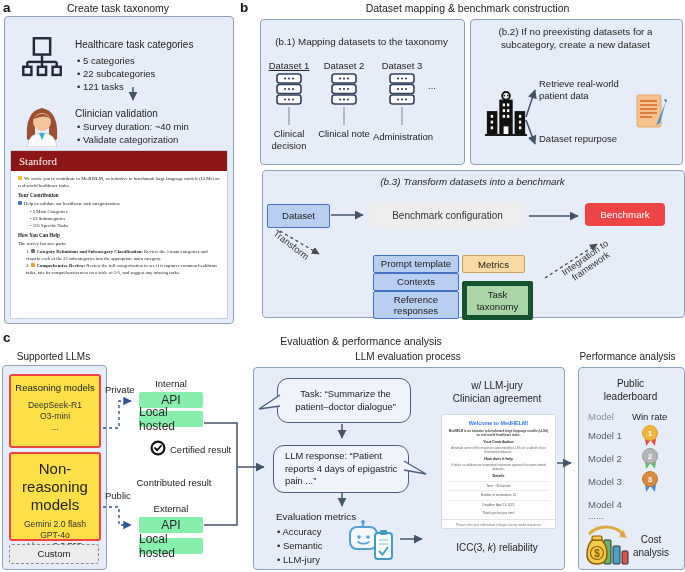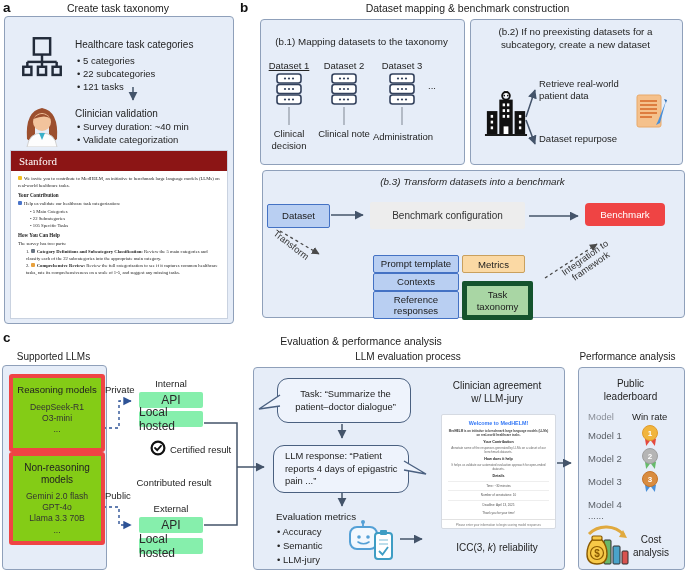--- a/index.html
+++ b/index.html
@@ -13,21 +13,21 @@
   .bluebox{position:absolute;background:#b9cff2;border:1px solid #4472c4;border-radius:2px;
     display:flex;align-items:center;justify-content:center;font-size:9.6px;color:#1c1c1c;text-align:center;line-height:1.15;z-index:10;}
   .graybox{position:absolute;background:#ededed;border-radius:2px;display:flex;align-items:center;justify-content:center;
     font-size:10px;color:#333;z-index:10;}
   .dkblue{position:absolute;background:#ef4444;border-radius:4px;display:flex;align-items:center;justify-content:center;
     font-size:9.8px;color:#fff;z-index:10;}
   .orangebox{position:absolute;background:#fbd9a4;border:1px solid #c9a05e;border-radius:2px;display:flex;align-items:center;justify-content:center;font-size:9.6px;color:#1c1c1c;z-index:10;}
   .greenbox{position:absolute;background:#a9d6a4;border:5px solid #14532d;border-radius:2px;display:flex;align-items:center;justify-content:center;font-size:9.6px;color:#1c1c1c;text-align:center;line-height:1.15;z-index:10;}
   .yellowbox{position:absolute;background:#86efac;border-radius:2px;display:flex;align-items:center;justify-content:center;
     font-size:12px;color:#2a2a2a;z-index:10;}
-  .llmsub{position:absolute;background:#84cc16;border:4px solid #ef4444;border-radius:3px;text-align:center;color:#222;z-index:10;}
+  .llmsub{position:absolute;background:#fde047;border:2px solid #ef4444;border-radius:3px;text-align:center;color:#222;z-index:10;}
   .bubble{position:absolute;background:#eef3fc;border:1.4px solid #4a6080;border-radius:11px;z-index:4;
     display:flex;align-items:center;z-index:4;}
   .bubble .bt{font-size:9.4px;color:#222;line-height:1.32;padding:4px 8px 4px 11px;}
   .rot{position:absolute;font-size:9.3px;color:#333;z-index:10;text-align:center;line-height:1.1;}
   
   .survey{position:absolute;left:10px;top:150px;width:216px;height:167px;background:#fff;border:1px solid #c9d2e0;z-index:10;overflow:hidden;}
   .sv-banner{height:20px;background:#8c1515;color:#fff;font-family:"Liberation Serif",serif;font-size:11px;line-height:20px;padding-left:8px;}
   .sv-body{padding:4px 7px;font-family:"Liberation Serif",serif;font-size:4.7px;color:#222;line-height:1.5;}
   .sv-body .h{font-weight:bold;font-size:5.1px;margin-top:3px;}
   .sv-ul{margin:1px 0 1px 12px;padding:0;}
@@ -290,28 +290,29 @@
   <div class="sec-title" style="left:2px;top:351px;width:103px;font-size:10px;">Supported LLMs</div>
   <div class="llmsub" style="left:9px;top:374px;width:88px;height:70px;">
     <div style="font-size:9.6px;margin-top:6px;line-height:1.2;">Reasoning models</div>
     <div style="font-size:8.6px;margin-top:6px;line-height:1.3;color:#333;">
       <div>DeepSeek-R1</div>
       <div>O3-mini</div>
       <div>...</div>
     </div>
   </div>
   <div class="llmsub" style="left:9px;top:452px;width:88px;height:85px;">
-    <div style="font-size:10px;margin-top:6px;line-height:1.2;">Non-reasoning models</div>
+    <div style="font-size:15px;margin-top:6px;line-height:1.2;">Non-reasoning models</div>
     <div style="font-size:8.6px;margin-top:5px;line-height:1.3;color:#333;">
       <div>Gemini 2.0 flash</div>
       <div>GPT-4o</div>
       <div>Llama 3.3 70B</div>
       <div>...</div>
     </div>
   </div>
+  <div class="llmsub" style="left:9px;top:544px;width:88px;height:18px;background:#ececec;border:1.3px dashed #8a8a8a;line-height:18px;font-size:9.6px;">Custom</div>
 
   <div class="txt" style="left:105px;top:384px;">Private</div>
   <div class="txt ctr" style="left:139px;top:378px;width:64px;">Internal</div>
   <div class="yellowbox" style="left:139px;top:392px;width:64px;height:16px;">API</div>
   <div class="yellowbox" style="left:139px;top:411px;width:64px;height:16px;">Local hosted</div>
   <svg class="icon" style="left:150px;top:440px;" width="16" height="16" viewBox="0 0 16 16">
     <circle cx="8" cy="8" r="6.4" fill="none" stroke="#111" stroke-width="2.2"></circle>
     <path d="M5,8 L7.2,10.2 L11,5.8" fill="none" stroke="#111" stroke-width="1.8" stroke-linecap="round"></path>
   </svg>
   <div class="txt" style="left:170px;top:444px;">Certified result</div>
@@ -339,22 +340,22 @@
     <circle cx="11" cy="19" r="1.8" fill="#54a0d6"></circle>
       <circle cx="20" cy="19" r="1.8" fill="#54a0d6"></circle>
     <path d="M10,24 Q15.5,27.5 21,24" fill="none" stroke="#54a0d6" stroke-width="1.6" stroke-linecap="round"></path>
     <rect x="27" y="15" width="17" height="26" rx="3" fill="#fff" stroke="#3e9dc4" stroke-width="2"></rect>
     <rect x="32" y="12" width="7" height="5" rx="1" fill="#3e9dc4"></rect>
     <line x1="31" y1="22" x2="40" y2="22" stroke="#9fd0e2" stroke-width="1.4"></line>
       <line x1="31" y1="26" x2="40" y2="26" stroke="#9fd0e2" stroke-width="1.4"></line>
     <path d="M31,33 L34.5,36.5 L40,29" fill="none" stroke="#3e9dc4" stroke-width="1.8"></path>
   </svg>
   <div class="txt ctr" style="left:436px;top:379px;width:122px;font-size:10px;line-height:1.3;">
-    <div>Clinician agreement</div>
-      <div>w/ LLM-jury</div>
+    <div>w/ LLM-jury</div>
+      <div>Clinician agreement</div>
   </div>
   <div class="ms">
     <div class="t">Welcome to MedHELM!</div>
     <div class="p" style="font-weight:bold;color:#444;">MedHELM is an initiative to benchmark large language models (LLMs) on real-world healthcare tasks.</div>
     <div class="h">Your Contribution</div>
     <div class="p">Annotate some of the responses generated by LLMs on a subset of our benchmark datasets.</div>
     <div class="h">How does it help</div>
     <div class="p">It helps us validate our automated evaluation approach for open-ended datasets.</div>
     <div class="h">Details</div>
     <div class="d">Time: ~30 minutes</div>

